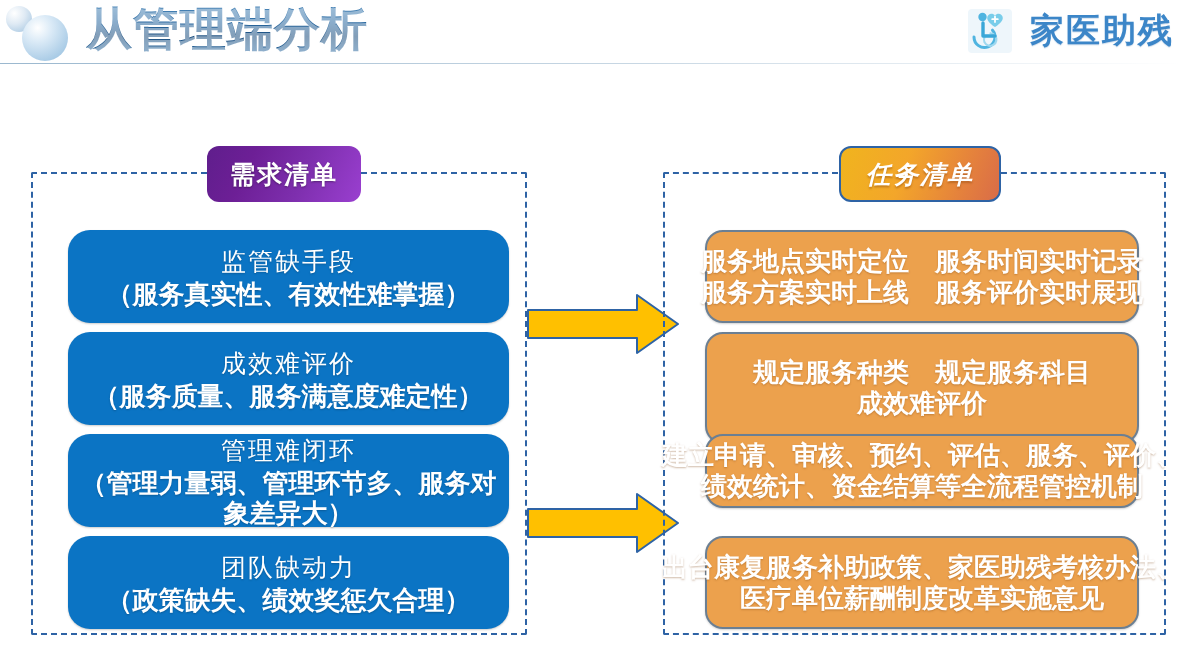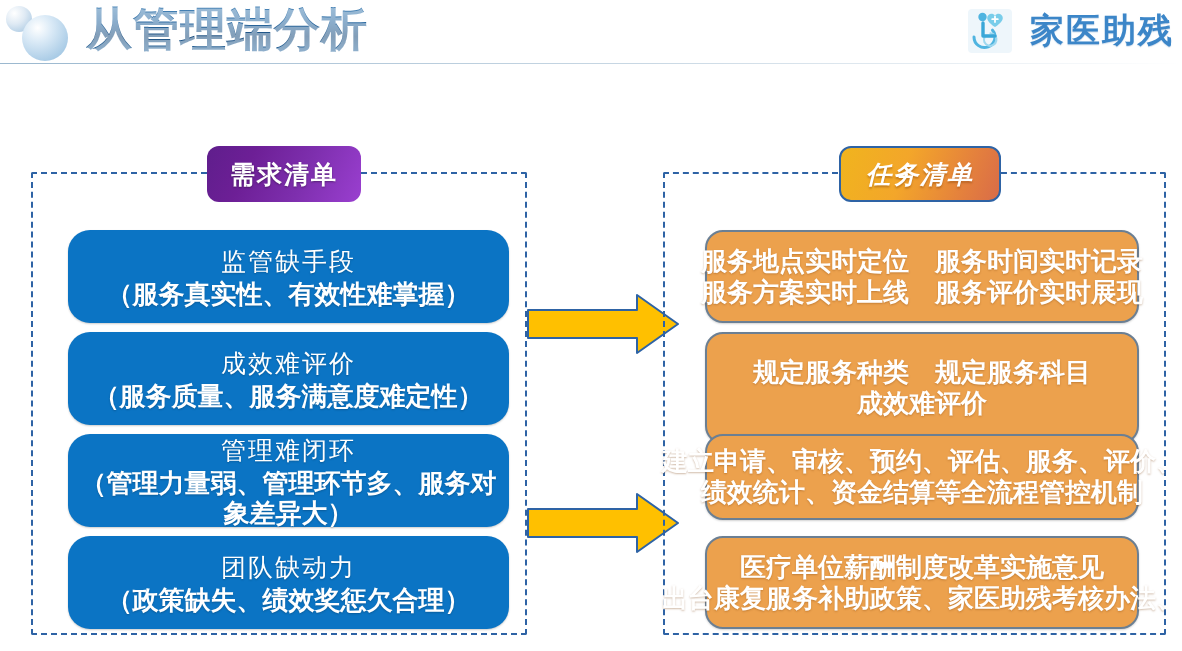--- a/index.html
+++ b/index.html
@@ -175,21 +175,21 @@
 
   
   #card-blue-1 { top: 56px;  height: 93px; }
   #card-blue-2 { top: 158px; height: 93px; }
   #card-blue-3 { top: 260px; height: 93px; }
   #card-blue-4 { top: 362px; height: 93px; }
 
   
   #card-orange-1 { top: 56px;  height: 93px; }
   #card-orange-2 { top: 158px; height: 112px; }
-  #card-orange-3 { top: 260px; height: 86px; }
+  #card-orange-3 { top: 260px; height: 74px; }
   #card-orange-4 { top: 362px; height: 93px; }
 
   
   .arrow {
     position: absolute;
     width: 152px;
     height: 62px;
   }
   #arrow-top    { left: 527px; top: 293px; }
   #arrow-bottom { left: 527px; top: 492px; }
@@ -267,16 +267,16 @@
     <div class="card-line">规定服务种类　规定服务科目</div>
     <div class="card-line">成效难评价</div>
   </div>
 
   <div class="card card-orange" id="card-orange-3">
     <div class="card-line">建立申请、审核、预约、评估、服务、评价、</div>
     <div class="card-line">绩效统计、资金结算等全流程管控机制</div>
   </div>
 
   <div class="card card-orange" id="card-orange-4">
+    <div class="card-line">出台康复服务补助政策、家医助残考核办法、</div>
     <div class="card-line">医疗单位薪酬制度改革实施意见</div>
-    <div class="card-line">出台康复服务补助政策、家医助残考核办法、</div>
   </div>
 </div>
 
 </body></html>

